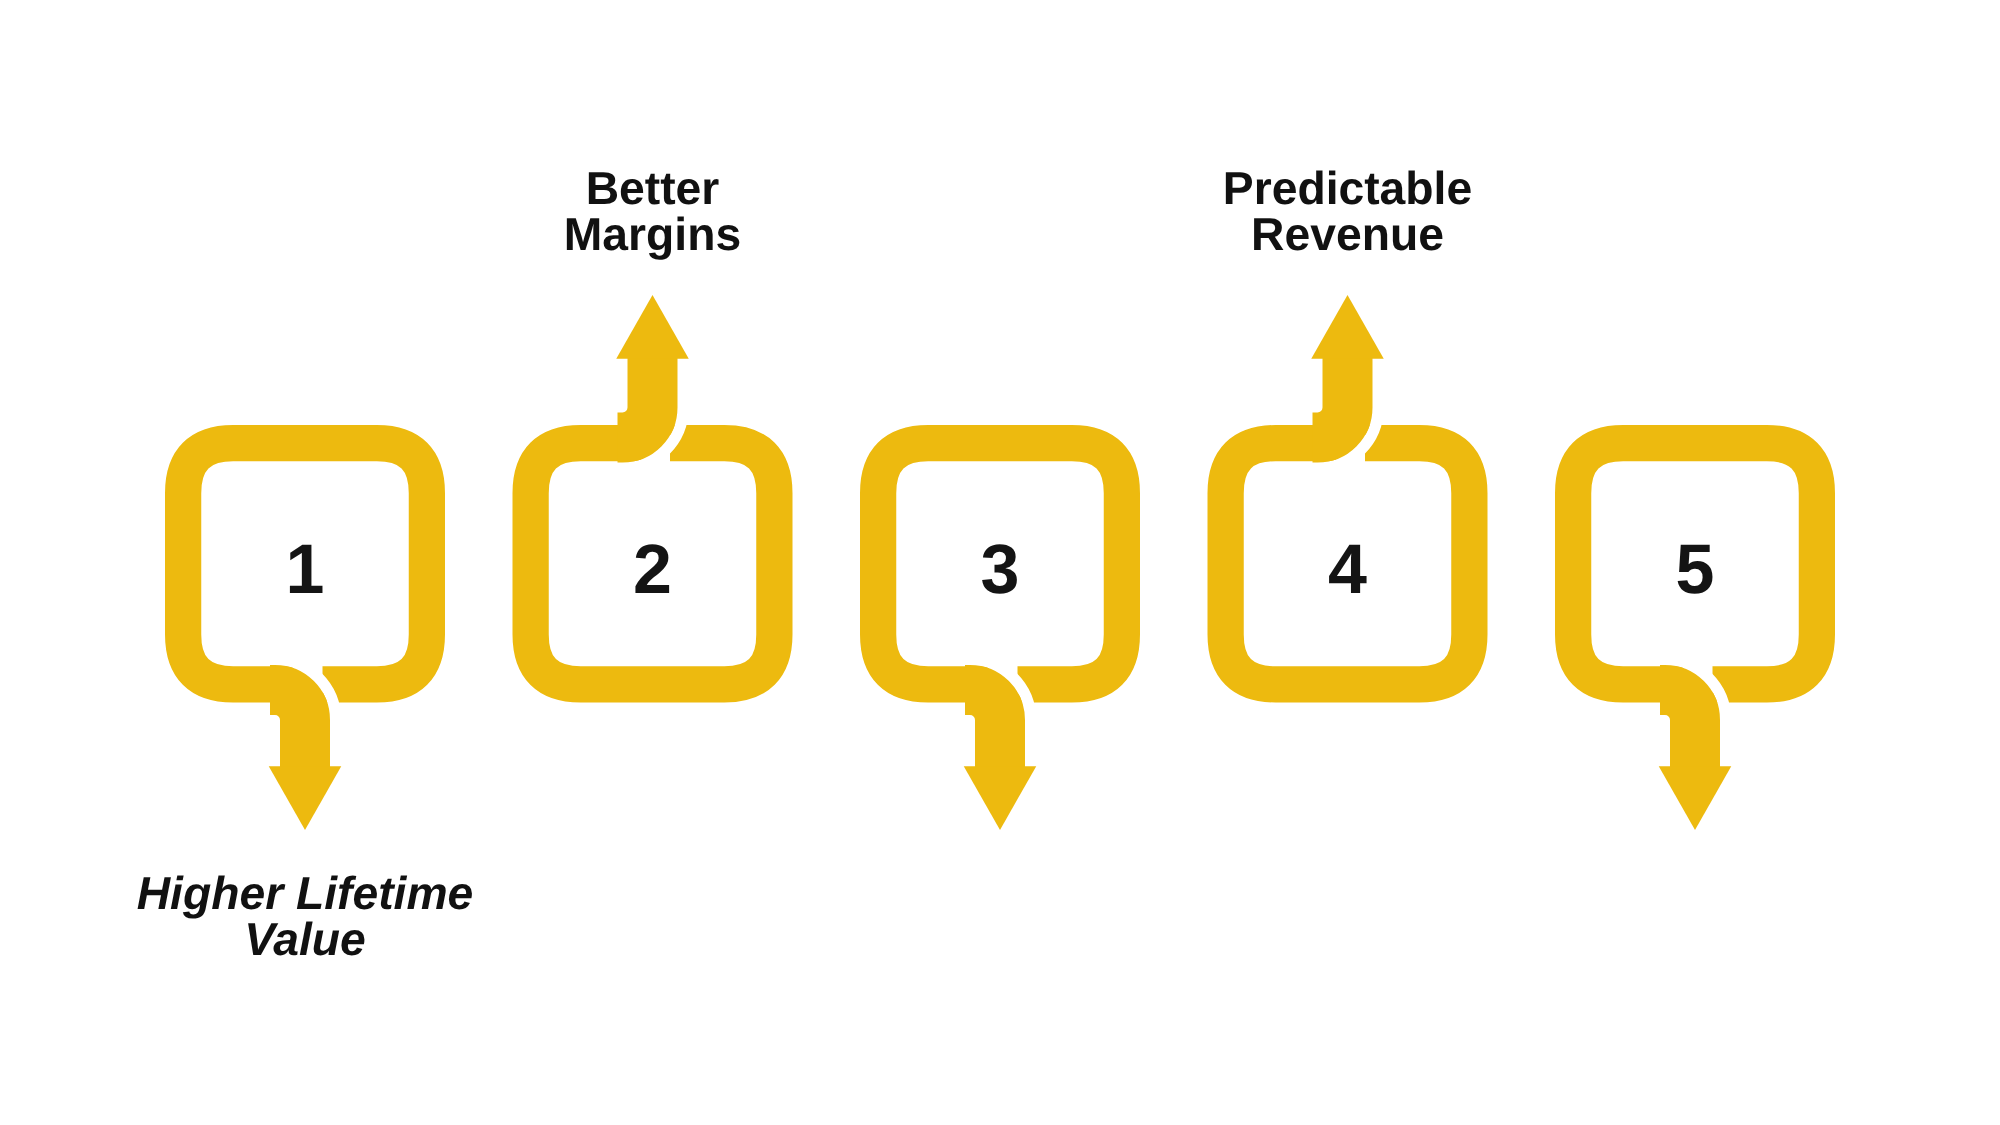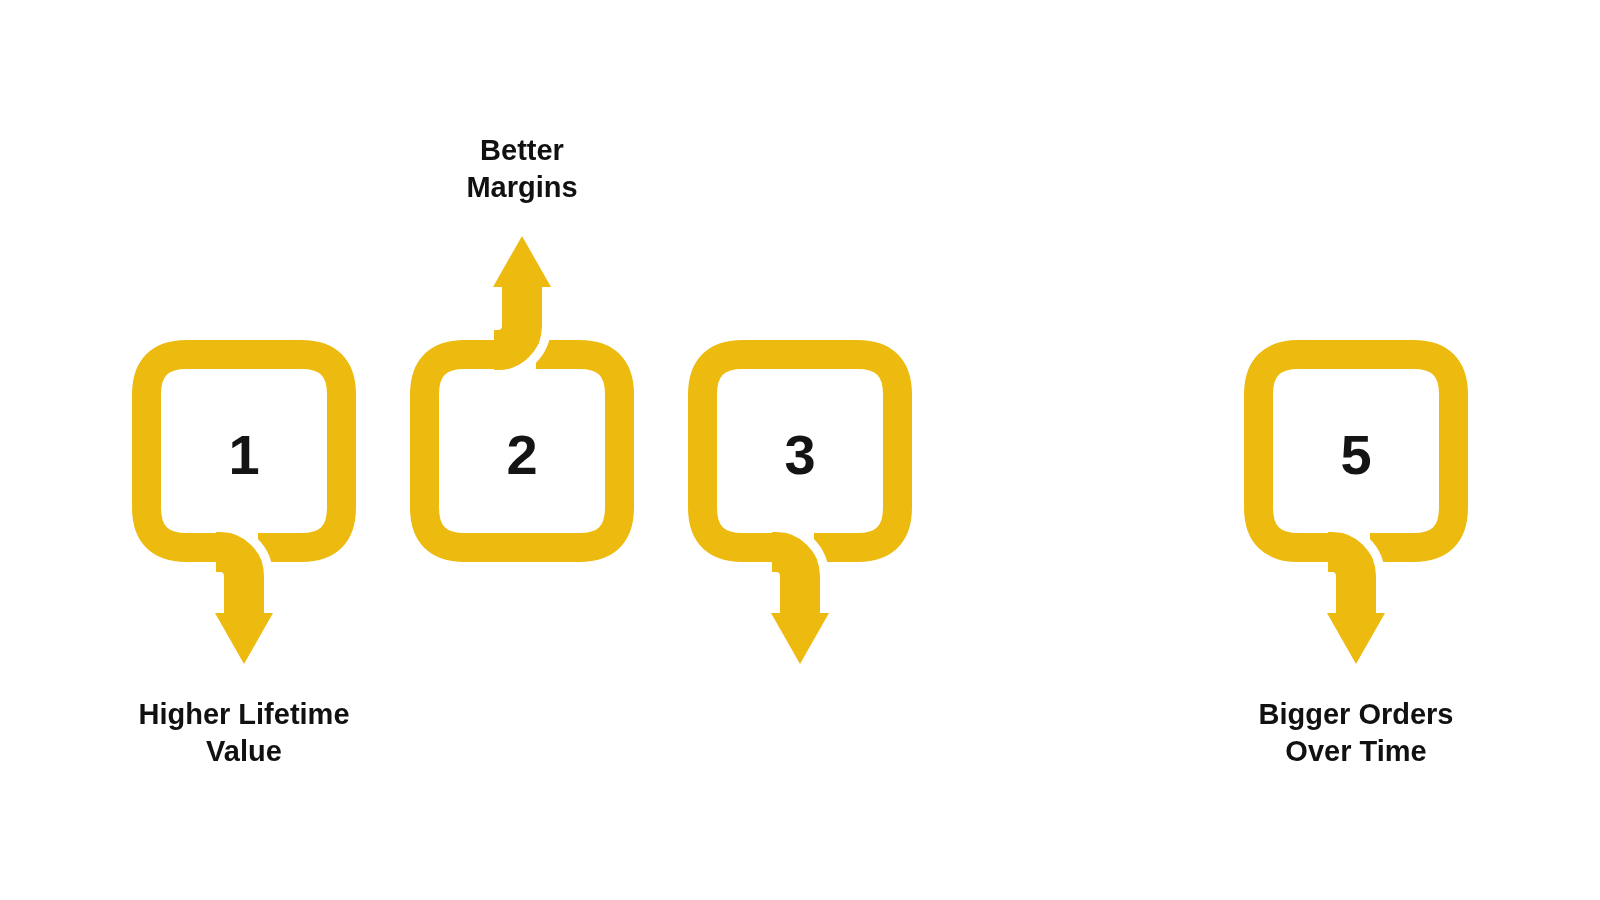--- a/index.html
+++ b/index.html
@@ -3,25 +3,25 @@
 <meta charset="utf-8">
 <style>
   html,body{margin:0;padding:0;background:#ffffff;}
   .canvas{
     position:relative;width:1600px;height:900px;background:#ffffff;
     overflow:hidden;font-family:"Liberation Sans",sans-serif;
   }
   .col{position:absolute;top:120px;width:228px;height:680px;}
   .lbl{
     position:absolute;left:50%;transform:translateX(-50%);width:340px;
-    text-align:center;font-size:29px;font-weight:700;line-height:37px;
+    text-align:center;font-size:37px;font-weight:700;line-height:37px;
     color:#111111;white-space:pre-line;
   }
   .lbl.top{top:0;height:86px;display:flex;flex-direction:column;justify-content:flex-end;}
-  .lbl.bottom{top:576px;}
+  .lbl.bottom{top:576px;font-style:italic;}
   .art{position:absolute;top:110px;left:0;display:block;}
   .num{
     position:absolute;top:220px;left:0;width:228px;height:222px;
     display:flex;align-items:center;justify-content:center;
     font-size:56px;font-weight:700;color:#141414;
     padding-top:6px;box-sizing:border-box;
   }
 </style>
 </head>
 <body>
@@ -55,26 +55,35 @@
   <div class="col" style="left:686px">
     <svg class="art" width="228" height="440" viewBox="0 0 228 440">
       <path fill="none" stroke-width="29" d="M128,317.5 H171.5 Q211.5,317.5 211.5,277.5 V164.5 Q211.5,124.5 171.5,124.5 H56.5 Q16.5,124.5 16.5,164.5 V277.5 Q16.5,317.5 56.5,317.5 H105" stroke="#EDBA0F"></path>
       <path fill="none" stroke-width="9" d="M90,297.5 A48.5,48.5 0 0 1 138.5,346" stroke="#FFFFFF"></path>
       <path fill="none" stroke-width="40" d="M86,322 L90,322 A24,24 0 0 1 114,346 L114,388" stroke="#EDBA0F"></path>
       <polygon points="85,383 143,383 114,434" fill="#EDBA0F"></polygon>
     </svg>
     <div class="num">3</div>
   </div>
 
+  <div class="col" style="left:964px">
+    <div class="lbl top">Predictable
+Revenue</div>
+    <svg class="art" width="228" height="440" viewBox="0 0 228 440">
+      <path fill="none" stroke-width="29" d="M128,124.5 H171.5 Q211.5,124.5 211.5,164.5 V277.5 Q211.5,317.5 171.5,317.5 H56.5 Q16.5,317.5 16.5,277.5 V164.5 Q16.5,124.5 56.5,124.5 H105" stroke="#EDBA0F"></path>
+      <path fill="none" stroke-width="9" d="M90,144.5 A48.5,48.5 0 0 0 138.5,96" stroke="#FFFFFF"></path>
+      <path fill="none" stroke-width="40" d="M86,120 L90,120 A24,24 0 0 0 114,96 L114,54" stroke="#EDBA0F"></path>
+      <polygon points="85,57 143,57 114,6" fill="#EDBA0F"></polygon>
+    </svg>
+    <div class="num">4</div>
+  </div>
 
   <div class="col" style="left:1242px">
     <svg class="art" width="228" height="440" viewBox="0 0 228 440">
       <path fill="none" stroke-width="29" d="M128,317.5 H171.5 Q211.5,317.5 211.5,277.5 V164.5 Q211.5,124.5 171.5,124.5 H56.5 Q16.5,124.5 16.5,164.5 V277.5 Q16.5,317.5 56.5,317.5 H105" stroke="#EDBA0F"></path>
       <path fill="none" stroke-width="9" d="M90,297.5 A48.5,48.5 0 0 1 138.5,346" stroke="#FFFFFF"></path>
       <path fill="none" stroke-width="40" d="M86,322 L90,322 A24,24 0 0 1 114,346 L114,388" stroke="#EDBA0F"></path>
       <polygon points="85,383 143,383 114,434" fill="#EDBA0F"></polygon>
     </svg>
     <div class="num">5</div>
-    <div class="lbl bottom">Bigger Orders
-Over Time</div>
   </div>
 
 </div>
 
 </body></html>

